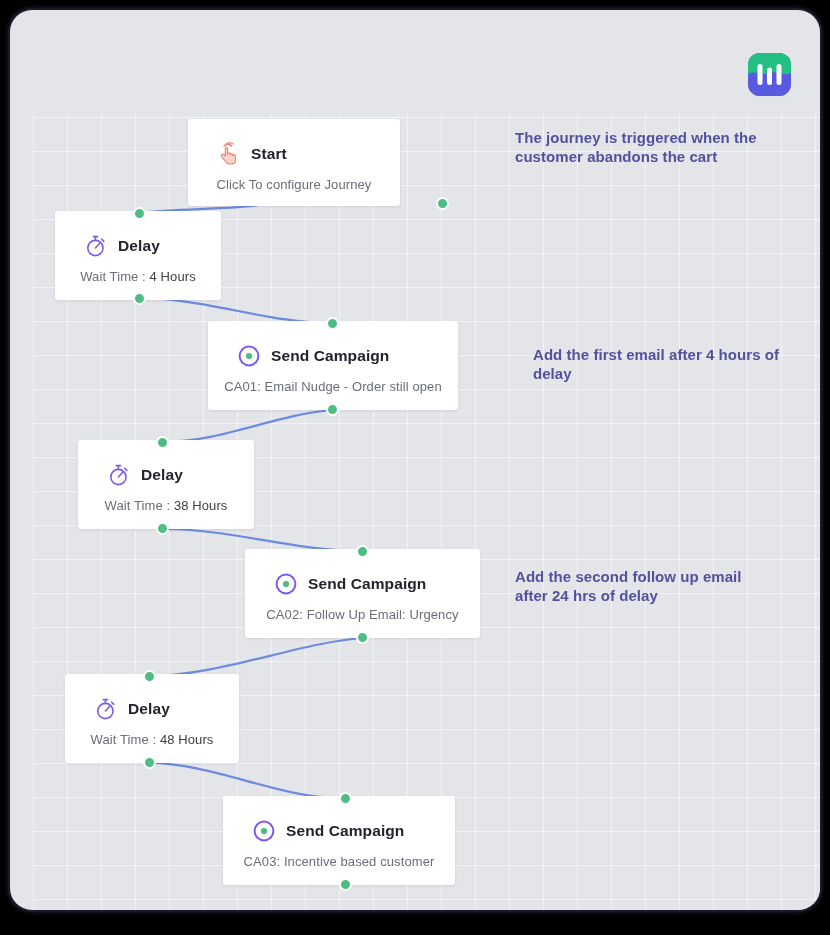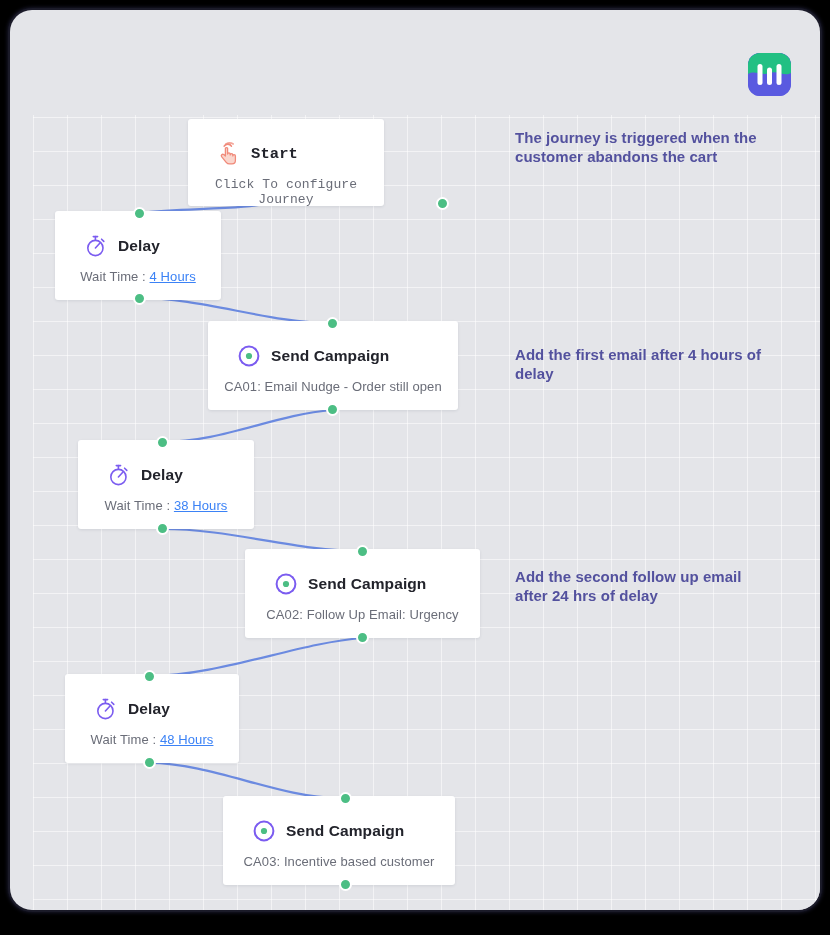--- a/index.html
+++ b/index.html
@@ -96,22 +96,21 @@
     letter-spacing: .1px;
   }
   .node-sub {
     font-size: 13px;
     color: #6a6d78;
     text-align: center;
     padding: 10px 14px 0 14px;
     letter-spacing: .1px;
   }
   .node-sub .strong {
-    color: #3b82f6;
-    text-decoration: underline;
+    color: #404040;
   }
 
   
   .port {
     position: absolute;
     width: 13px;
     height: 13px;
     border-radius: 50%;
     background: #4cbe84;
     border: 2px solid #ffffff;
@@ -159,21 +158,21 @@
         <path d="M299,295 C240,300 190,327 129,327"></path>
 
         <path d="M129,414 C200,414 260,436 329,436"></path>
 
         <path d="M329,523 C265,528 185,561 116,561"></path>
 
         <path d="M116,648 C180,648 245,683 306,683"></path>
       </g>
     </svg>
 
-    <div class="node" style="left:155px; top:4px; width:196px; height:87px;font-family:Liberation Mono, monospace;">
+    <div class="node" style="left:155px; top:4px; width:212px; height:87px;">
       <div class="node-head">
         <svg class="node-icon" viewBox="0 0 26 26" xmlns="http://www.w3.org/2000/svg">
           <g stroke="#f08a7a" stroke-width="1.6" fill="none" stroke-linecap="round">
             <path d="M8.2,5.2 A4.2,4.2 0 0 1 15.4,5.2"></path>
             <path d="M10.0,3.0 A6.6,6.6 0 0 1 17.2,3.0" opacity=".75"></path>
           </g>
           <path d="M9.4,7.2 v7.9 l-1.7,-1.5 a1.5,1.5 0 0 0 -2.1,2.1 l4.6,5.6
                    c0.9,1.1 2.0,1.6 3.4,1.6 h2.4 a3.4,3.4 0 0 0 3.4,-3.4
                    v-4.6 a1.3,1.3 0 0 0 -2.6,0 v-1.0 a1.3,1.3 0 0 0 -2.6,0
                    v-0.8 a1.3,1.3 0 0 0 -2.6,0 V7.2 a1.3,1.3 0 0 0 -2.2,0 Z" fill="#fad6cd" stroke="#f08a7a" stroke-width="1.3" stroke-linejoin="round"></path>
@@ -303,18 +302,18 @@
         <span>CA03: Incentive based customer</span>
       </div>
       <div class="port" style="left:116px; top:-4px;"></div>
       <div class="port" style="left:116px; top:82px;"></div>
     </div>
 
   </div>
 
   <div class="annotation" style="left:505px; top:118px;">The journey is triggered when the customer abandons the cart</div>
 
-  <div class="annotation" style="left:505px; top:335px;">Add the first email after 4 hours of delay</div>
+  <div class="annotation" style="left:523px; top:335px;">Add the first email after 4 hours of delay</div>
 
   <div class="annotation" style="left:505px; top:557px;">Add the second follow up email after 24 hrs of delay</div>
 
 
 </div>
 
 </body></html>

